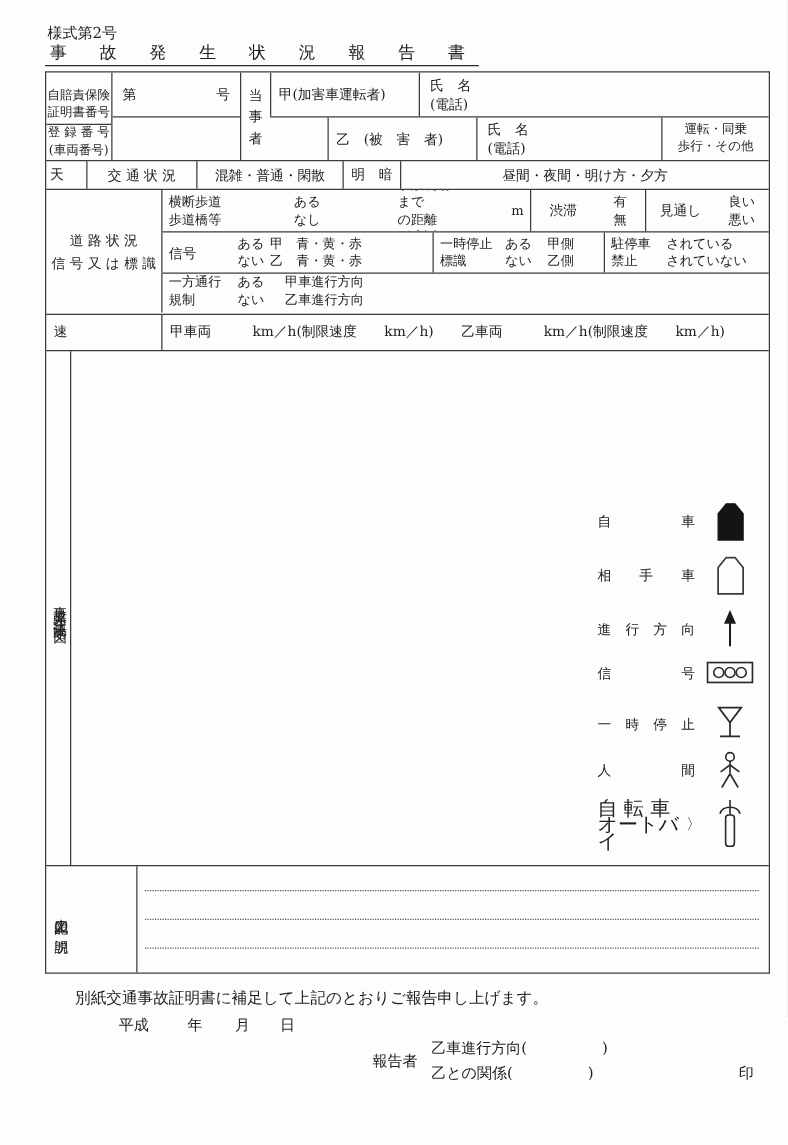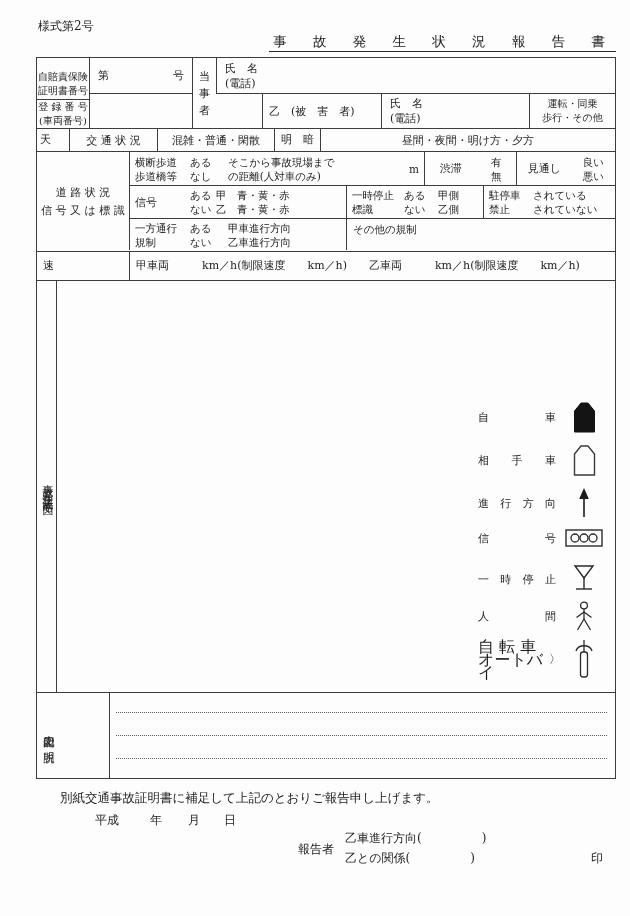--- a/index.html
+++ b/index.html
@@ -33,21 +33,21 @@
   .lg-icon{width:40px;display:flex;align-items:center;justify-content:center;}
   .dotline{border-bottom:1.5px dotted #5a5a5a;position:absolute;left:6px;right:8px;height:0;}
   svg{display:block;}
 </style>
 </head>
 <body>
 
 <div id="page">
 
   <div class="abs f12" style="left:38px;top:18px;">様式第2号</div>
-  <div class="abs" style="left:36px;top:31px;width:580px;text-align:right;">
+  <div class="abs" style="left:36px;top:31px;width:580px;text-align:left;">
     <span style="font-size:13.5px;letter-spacing:11px;border-bottom:1.5px solid #2a2a2a;padding:0 0 2px 4px;">事 故 発 生 状 況 報 告 書</span>
   </div>
 
   <div id="tbl">
 
     <div class="band" style="height:70px;">
       <div class="stack cell" style="width:52px;margin-top:12px;">
         <div class="cell cc f10 pre" style="height:35px;">自賠責保険
 証明書番号</div>
         <div class="cell cc f10 pre bt" style="height:35px;">登 録 番 号
@@ -58,20 +58,21 @@
           <span>第</span>
           <span>号</span>
         </div>
         <div class="cell bt" style="height:35px;"></div>
       </div>
       <div class="cell cc bl f11 pre" style="width:24px;line-height:17px;">当
 事
 者</div>
       <div class="stack cell" style="flex:1;">
         <div class="subrow" style="height:35px;">
+          <div class="cell cl bl f11" style="width:119px;padding-left:6px;">甲(加害車運転者)</div>
           <div class="cell cl bl f11 pre" style="flex:1;padding-left:8px;">氏　名
 (電話)</div>
         </div>
         <div class="subrow bt" style="height:35px;padding-left:46px;">
           <div class="cell cl bl f11" style="width:119px;padding-left:6px;">乙　(被　害　者)</div>
           <div class="cell cl bl f11 pre" style="flex:1;padding-left:8px;">氏　名
 (電話)</div>
           <div class="cell cc bl f10 pre" style="width:86px;">運転・同乗
 歩行・その他</div>
         </div>
@@ -85,21 +86,21 @@
       <div class="cell cc f11 bl jlabel" style="width:46px;padding:0 6px;display:block;line-height:22px;">明　暗</div>
       <div class="cell cc bl f11" style="flex:1;">昼間・夜間・明け方・夕方</div>
     </div>
 
     <div class="band bt" style="height:100px;">
       <div class="cell cc f11 pre" style="width:92px;line-height:18px;">道 路 状 況
 信 号 又 は 標 識</div>
       <div class="stack" style="flex:1;">
 
         <div class="subrow" style="height:33px;">
-          <div class="cell bl" style="width:295px;display:flex;align-items:center;">
+          <div class="cell bl" style="width:295px;display:flex;align-items:center;gap:45px;">
             <span class="f105 pre" style="margin-left:5px;width:46px;">横断歩道
 歩道橋等</span>
             <span class="f105 pre" style="margin-left:9px;width:26px;">ある
 なし</span>
             <span class="f105 pre" style="margin-left:12px;flex:1;">そこから事故現場まで
 の距離(人対車のみ)</span>
             <span class="f105" style="margin-right:5px;">m</span>
           </div>
           <div class="cell bl" style="width:92px;display:flex;align-items:center;justify-content:space-around;">
             <span class="f11">渋滞</span>
@@ -130,21 +131,21 @@
 乙側</span>
           </div>
           <div class="cell bl" style="flex:1;display:flex;align-items:center;">
             <span class="f105 pre" style="margin-left:5px;width:36px;">駐停車
 禁止</span>
             <span class="f105 pre" style="margin-left:8px;">されている
 されていない</span>
           </div>
         </div>
 
-        <div class="subrow bt" style="height:32px;">
+        <div class="subrow bt" style="height:32px;flex-direction:column;">
           <div class="cell bl" style="width:217px;display:flex;align-items:center;">
             <span class="f105 pre" style="margin-left:5px;width:46px;">一方通行
 規制</span>
             <span class="f105 pre" style="margin-left:9px;width:26px;">ある
 ない</span>
             <span class="f105 pre" style="margin-left:12px;flex:1;">甲車進行方向
 乙車進行方向</span>
           </div>
           <div class="cell bl f105" style="flex:1;padding:3px 0 0 6px;">その他の規制</div>
         </div>

